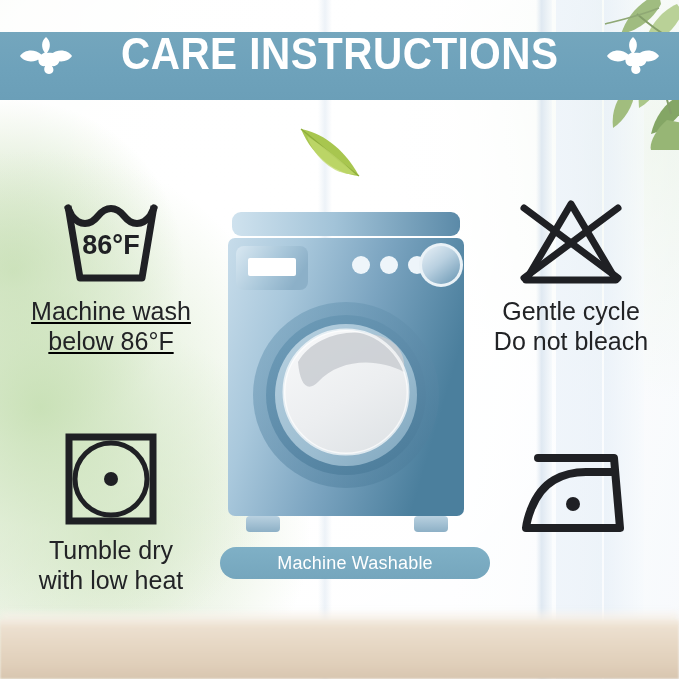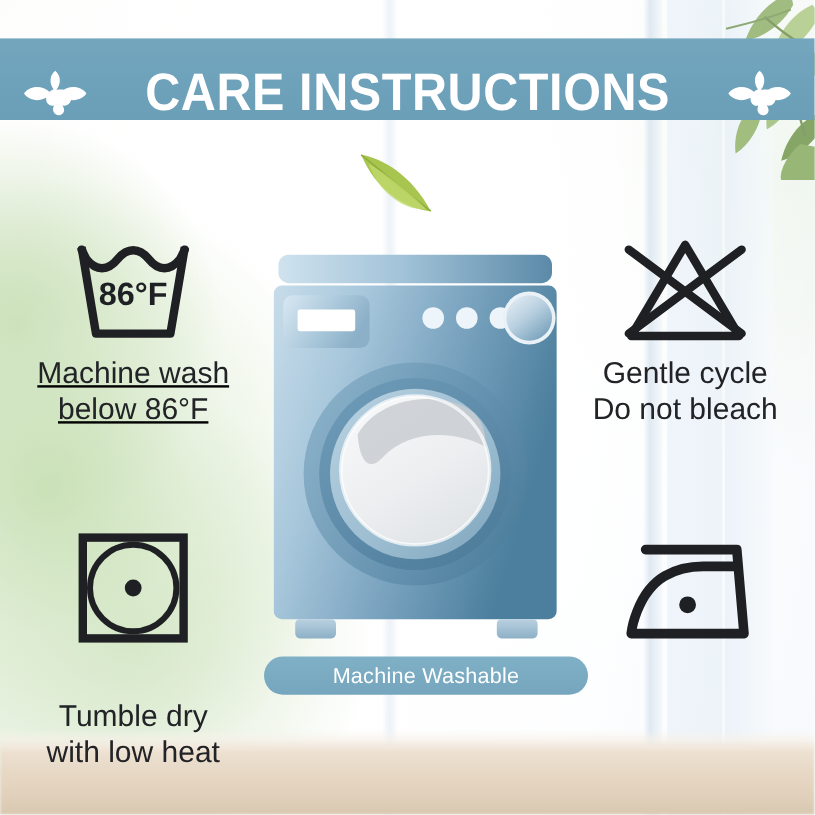--- a/index.html
+++ b/index.html
@@ -66,21 +66,21 @@
   .floating-leaf { position: absolute; left: 297px; top: 124px; width: 66px; height: 58px; }
 
   
   .banner {
     position: absolute;
     left: 0; right: 0;
     top: 32px;
     height: 68px;
     background: linear-gradient(180deg, #74a6bd 0%, #6ea2bb 55%, #6b9fb8 100%);
     display: flex;
-    align-items: flex-end;
+    align-items: flex-start;
     justify-content: center;
     gap: 28px;
   }
   .banner-title {
     color: #ffffff;
     font-size: 44px;
     font-weight: 700;
     letter-spacing: 0.5px;
     line-height: 1;
     transform: scaleX(0.92);
@@ -100,21 +100,21 @@
   .care-label {
     margin-top: 9px;
     font-size: 25px;
     line-height: 1.18;
     color: #222326;
     text-align: center;
     white-space: pre-line;
   }
   #item-wash   { left: 6px;   top: 196px; text-decoration: underline; }
   #item-bleach { left: 466px; top: 196px; }
-  #item-dry    { left: 6px;   top: 442px; gap: 36px; }
+  #item-dry    { left: 6px;   top: 431px; }
   #item-iron   { left: 472px; top: 446px; }
 
   
   .washer { position: absolute; left: 228px; top: 212px; width: 236px; height: 330px; }
 
   
   .badge {
     position: absolute;
     left: 220px;
     top: 547px;

